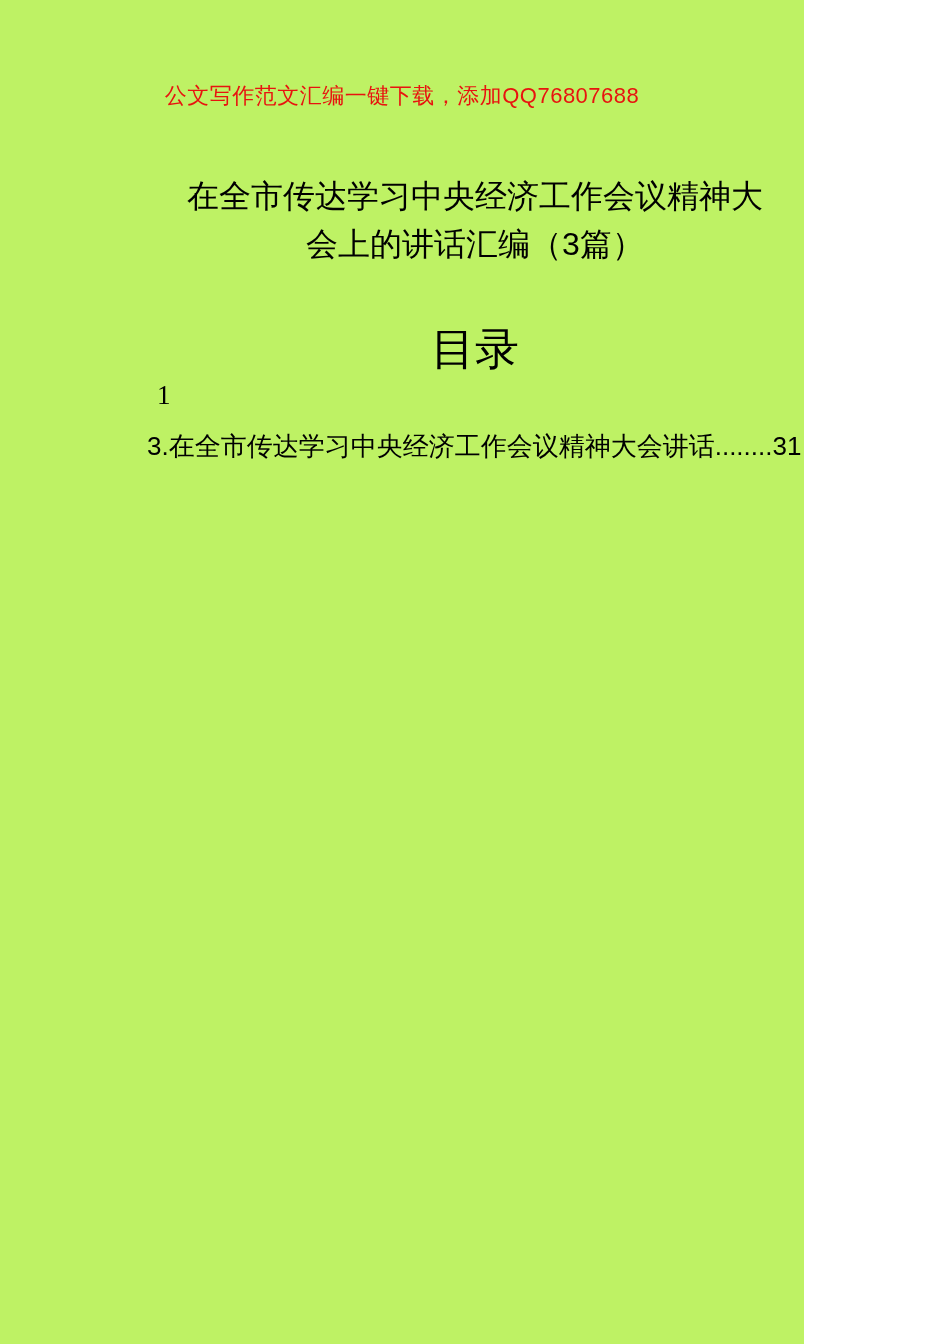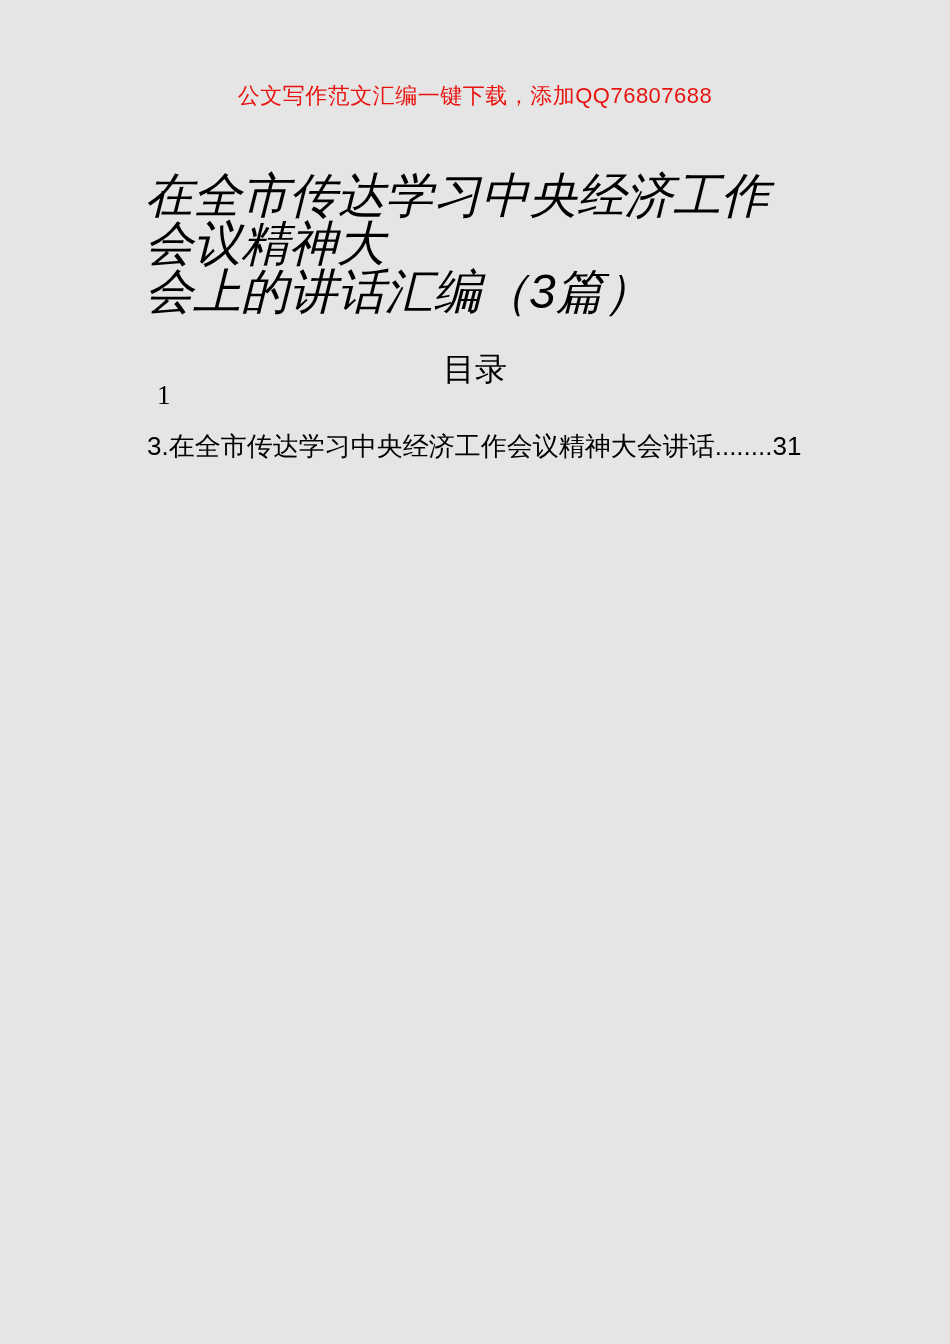--- a/index.html
+++ b/index.html
@@ -6,54 +6,53 @@
   html, body {
     width: 950px;
     height: 1344px;
     background: #ffffff;
     font-family: "Liberation Sans", sans-serif;
     color: #000000;
     overflow: hidden;
   }
   .page {
     position: relative;
-    width: 950px;
+    width: 804px;
     height: 1344px;
-    background: #e5e5e5;
+    background: #bef264;
   }
   .promo-notice {
     position: absolute;
     top: 83px;
     left: 0;
     width: 100%;
     text-align: center;
     font-size: 22px;
     line-height: 26px;
     color: #e8130f;
     letter-spacing: 0.5px;
   }
   .doc-title {
     position: absolute;
     top: 172px;
     left: 145px;
     width: 660px;
-    text-align: left;
-    font-size: 48px;
+    text-align: center;
+    font-size: 32px;
     line-height: 48px;
     font-weight: 500;
     color: #000000;
-    font-style: italic;
   }
   .toc-heading {
     position: absolute;
-    top: 348px;
+    top: 328px;
     left: 145px;
     width: 660px;
     text-align: center;
-    font-size: 32px;
+    font-size: 44px;
     line-height: 42px;
     font-weight: 500;
     color: #000000;
   }
   .orphan-number {
     position: absolute;
     top: 380px;
     left: 157px;
     font-family: "Liberation Serif", serif;
     font-size: 27px;

